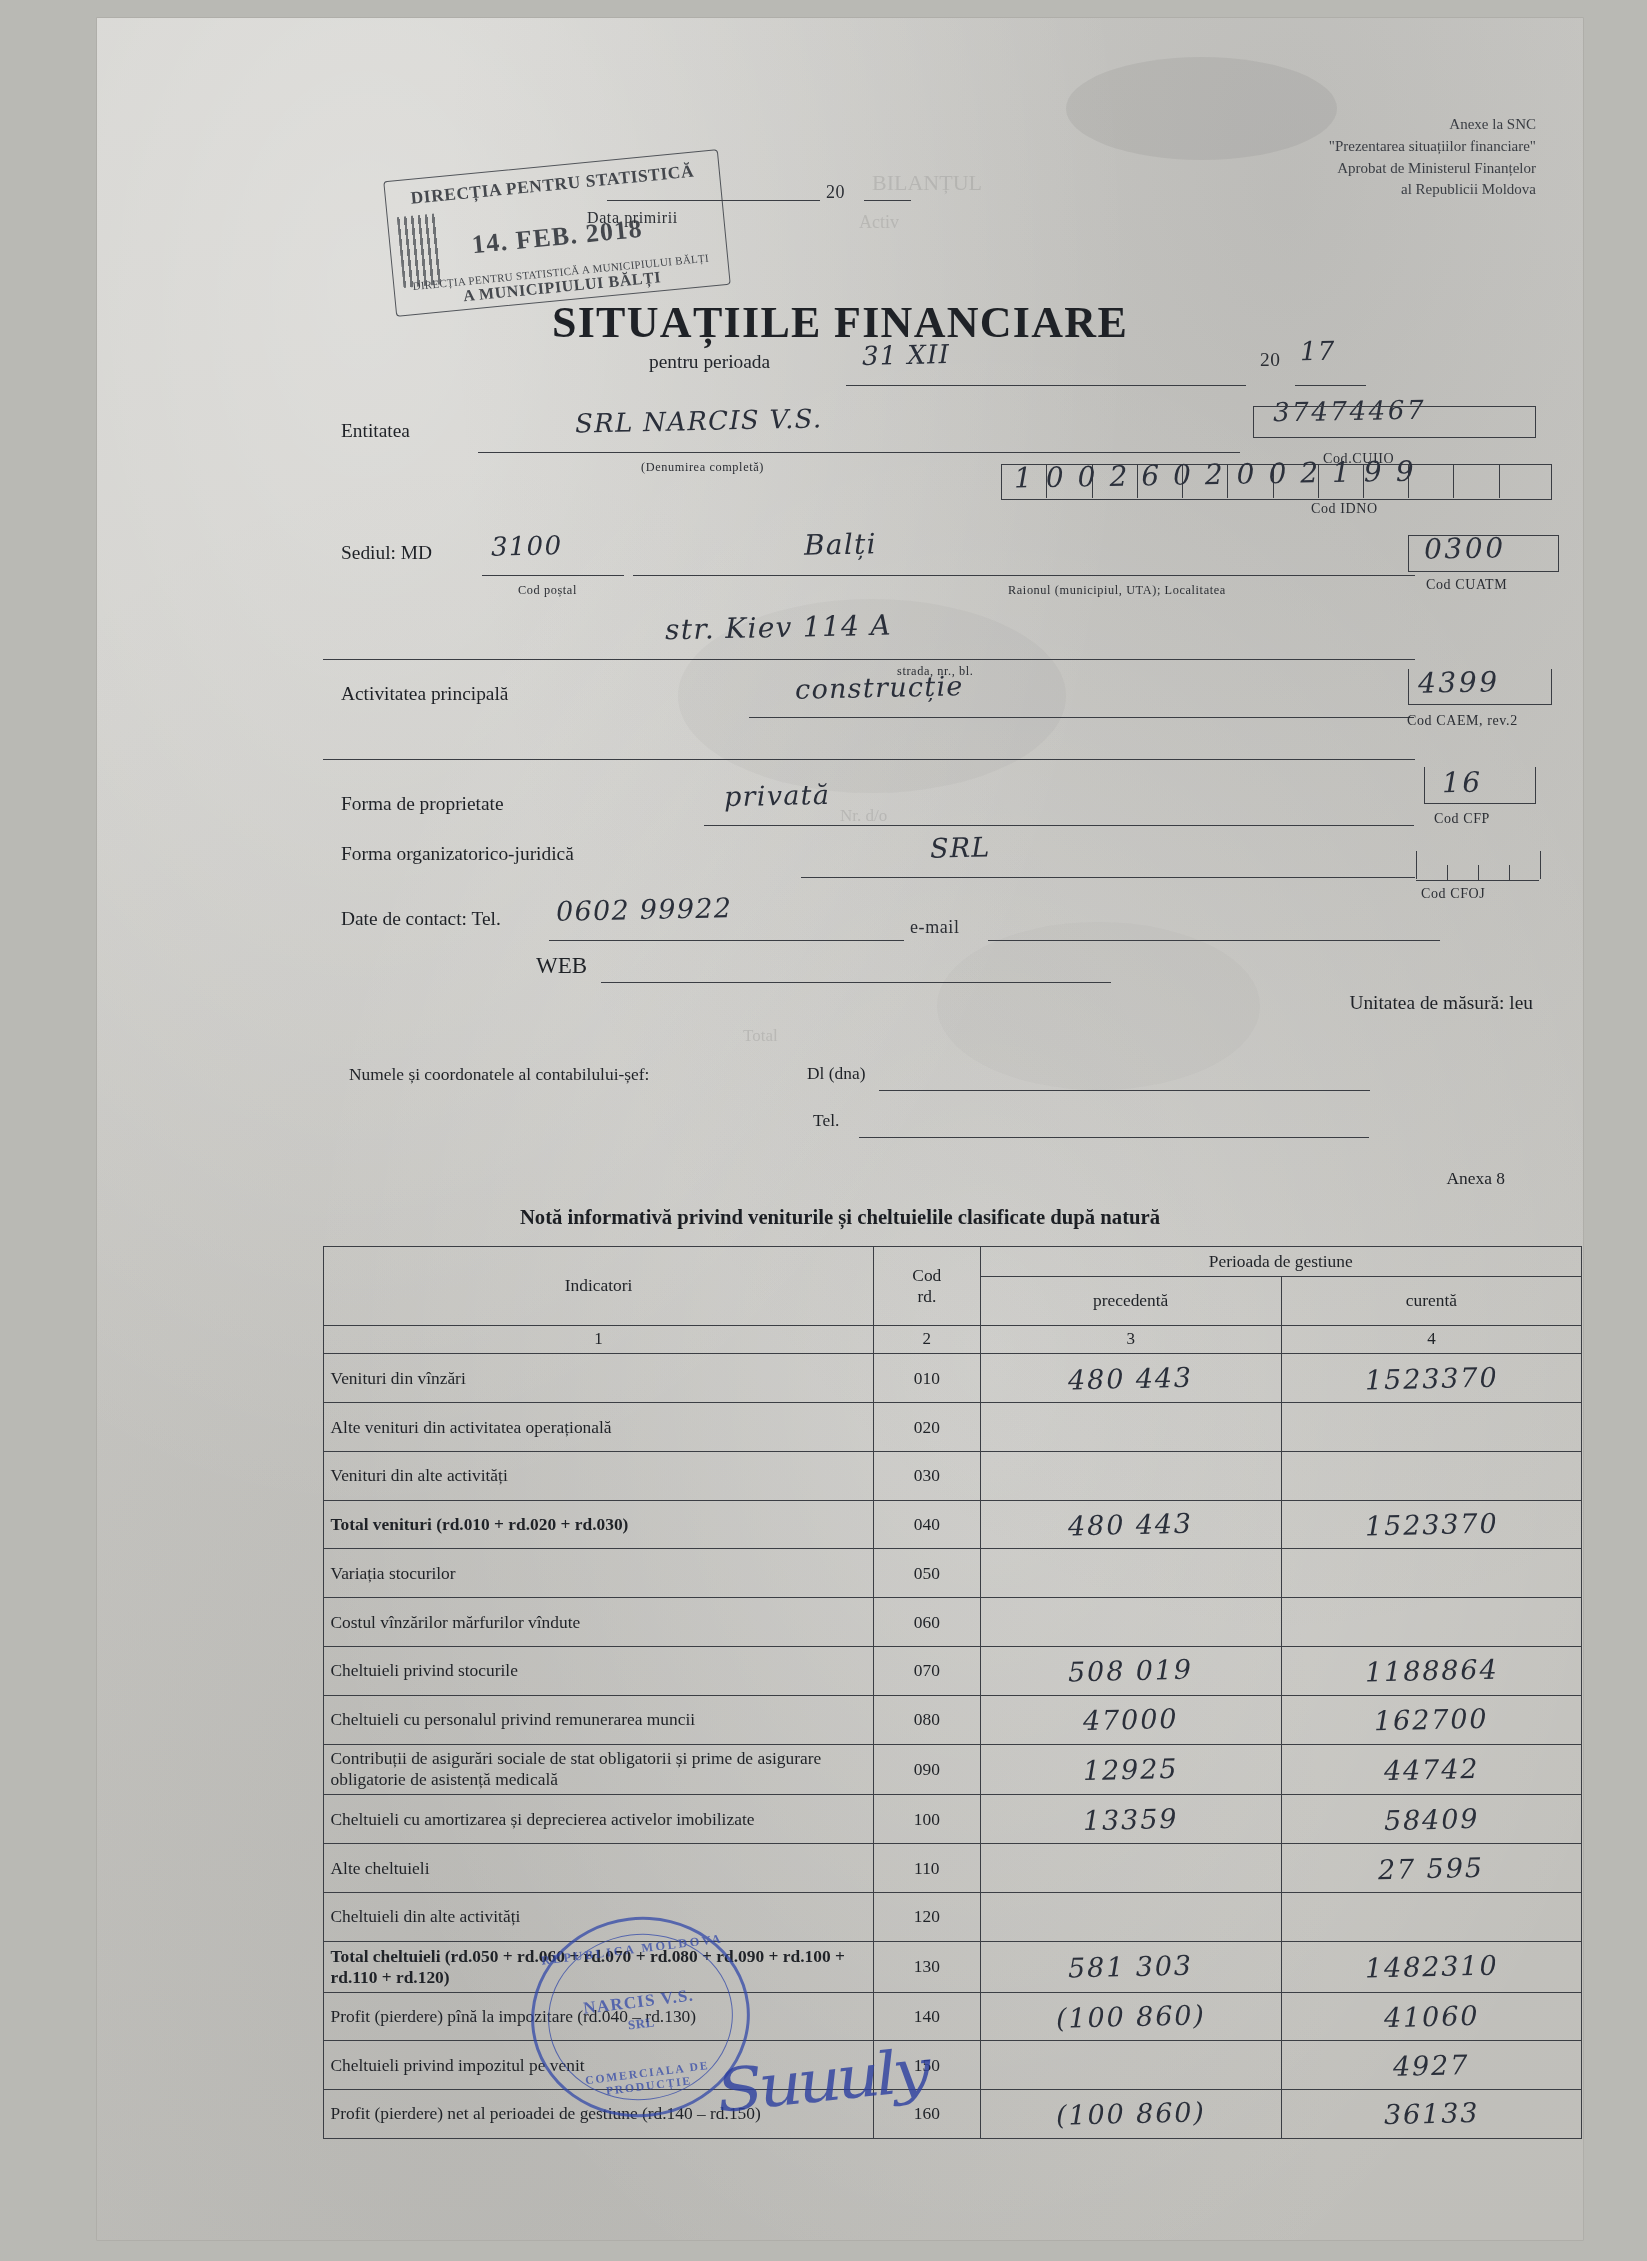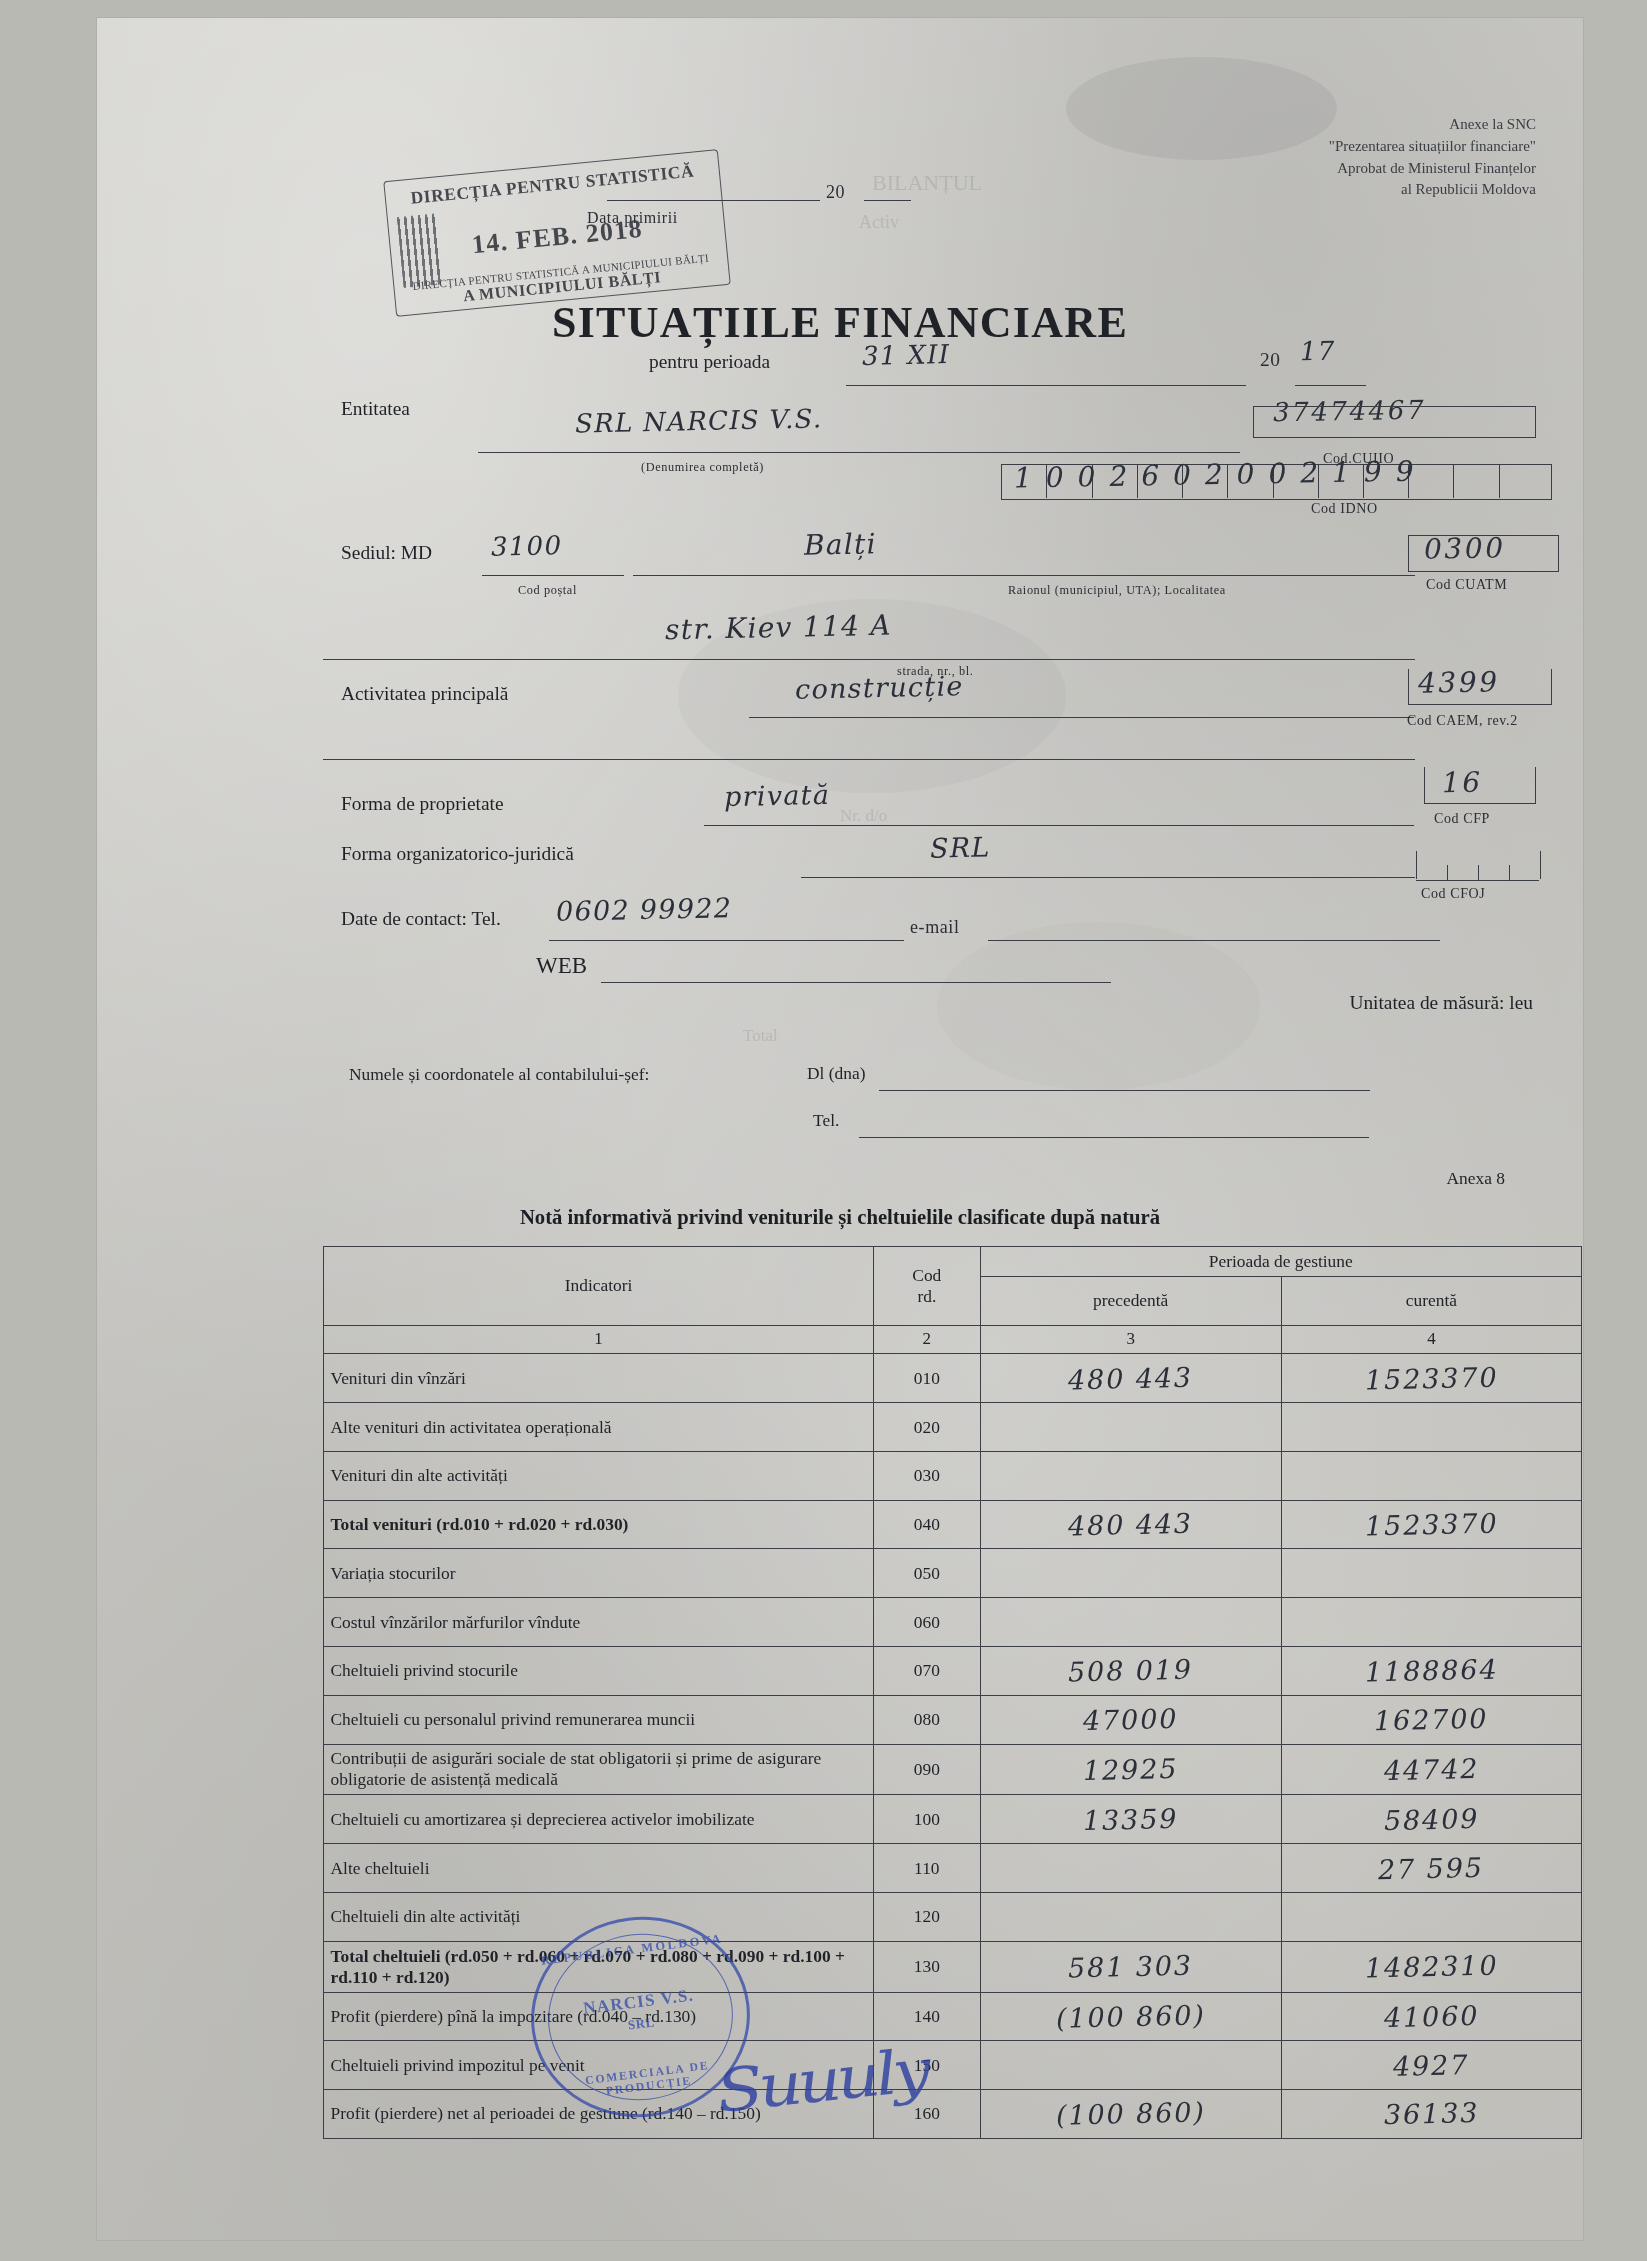--- a/index.html
+++ b/index.html
@@ -304,21 +304,21 @@
 
     <div class="title">SITUAȚIILE FINANCIARE</div>
 
     <div class="subtitle">pentru perioada</div>
     <div class="hw hw-lg" style="position:absolute;left:765px;top:322px;">31 XII</div>
     <div class="rule" style="left:749px;top:367px;width:400px;"></div>
     <div class="small" style="left:1163px;top:331px;font-size:19.4px;">20</div>
     <div class="hw hw-lg" style="position:absolute;left:1203px;top:318px;">17</div>
     <div class="rule" style="left:1198px;top:367px;width:71px;"></div>
 
-    <div class="lbl" style="left:244px;top:380px;">Entitatea</div>
+    <div class="lbl" style="left:244px;top:402px;">Entitatea</div>
     <div class="hw hw-lg" style="position:absolute;left:478px;top:388px;">SRL  NARCIS V.S.</div>
     <div class="rule" style="left:381px;top:434px;width:762px;"></div>
     <div class="small" style="left:544px;top:442px;">(Denumirea completă)</div>
 
     <div class="hw-num" style="position:absolute;left:1176px;top:378px;">37474467</div>
     <div class="small" style="left:1226px;top:433px;font-size:14px;">Cod.CUIIO</div>
     <div class="codebox" style="left:1156px;top:388px;width:281px;"></div>
 
     <div class="codebox" style="left:904px;top:446px;width:549px;height:34px;"></div>
     <div class="tick" style="left:949px;top:446px;height:34px;"></div>

